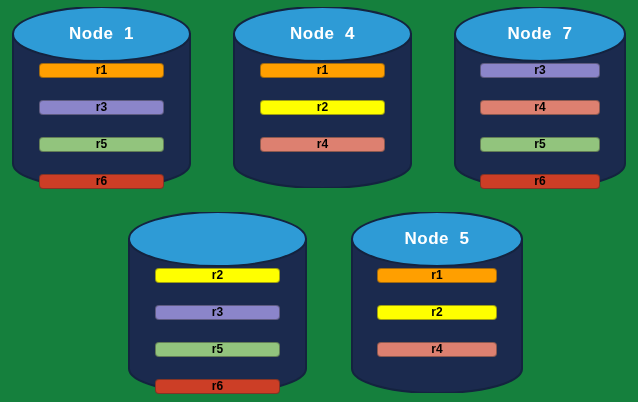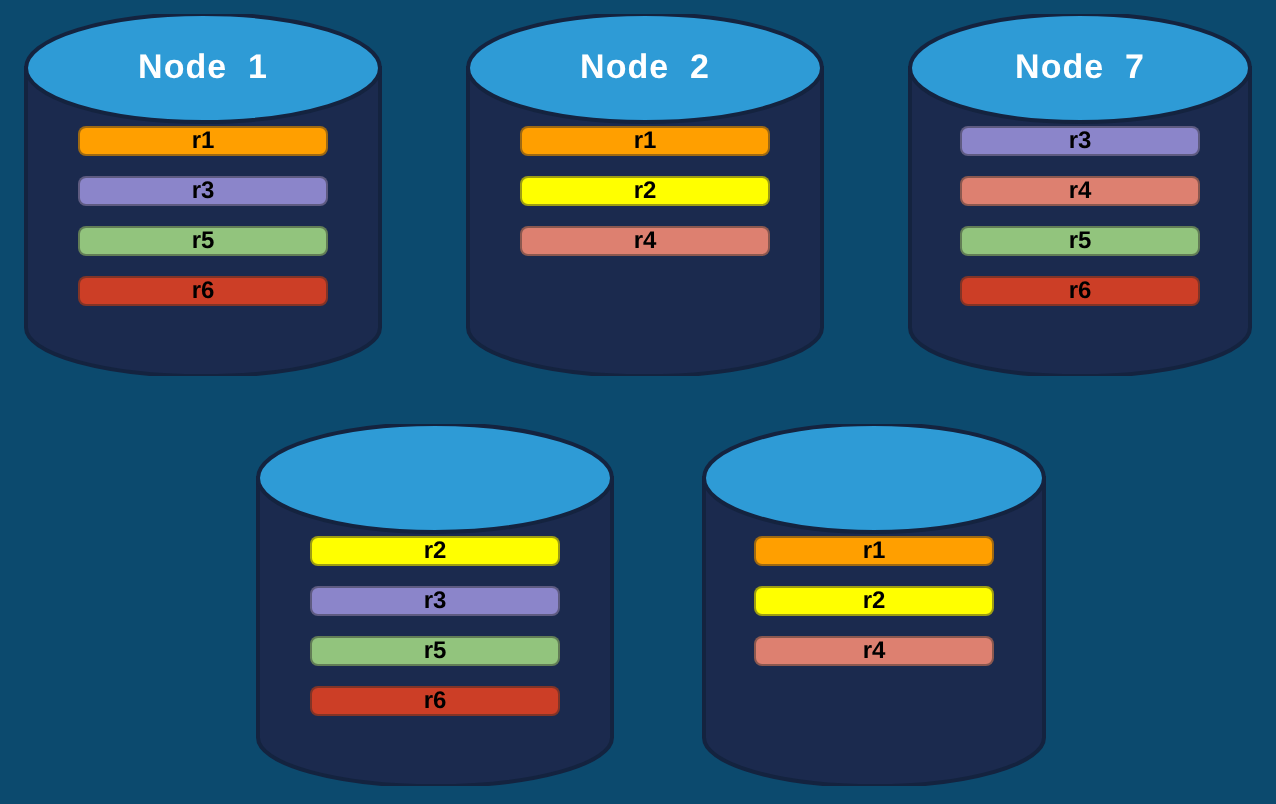--- a/index.html
+++ b/index.html
@@ -44,57 +44,57 @@
     pointer-events: none;
   }
   .bars {
     position: absolute;
     left: 0;
     width: 100%;
   }
   .bar {
     position: relative;
     height: 15px;
-    margin-bottom: 10px;
+    margin-bottom: 22px;
     border-radius: 4px;
     border: 1px solid rgba(40,40,40,0.45);
     box-sizing: border-box;
     text-align: center;
     line-height: 13px;
     font-size: 12px;
     font-weight: bold;
     color: #000000;
   }
   .bar:last-child {
     margin-bottom: 0;
   }
 </style>
 </head>
 <body>
 
-<div id="diagram" style="background: #0c4a6e;">
+<div id="diagram" style="background: #15803d;">
     <div class="node" style="left: 11px; top: 7px; width: 181px; height: 181px;">
       <svg class="node-svg" width="181" height="181" viewBox="0 0 181 181">
         <path d="M 2 27 L 2 156.75 A 88.5 24.3 0 0 0 179 156.75 L 179 27 Z" fill="#1B2A4E" stroke="#14233F" stroke-width="2"></path>
         <ellipse cx="90.5" cy="27" rx="88.5" ry="27" fill="#2E9BD6" stroke="#14233F" stroke-width="2"></ellipse>
       </svg>
       <div class="node-title" style="top: 18px;">Node  1</div>
       <div class="bars" style="top: 56px; padding-left: 28px; padding-right: 28px; box-sizing: border-box;">
         <div class="bar" style="background: rgb(255, 159, 0);">r1</div>
         <div class="bar" style="background: rgb(139, 133, 202);">r3</div>
         <div class="bar" style="background: rgb(146, 196, 125);">r5</div>
         <div class="bar" style="background: rgb(204, 62, 38);">r6</div>
       </div>
     </div>
     <div class="node" style="left: 232px; top: 7px; width: 181px; height: 181px;">
       <svg class="node-svg" width="181" height="181" viewBox="0 0 181 181">
         <path d="M 2 27 L 2 156.75 A 88.5 24.3 0 0 0 179 156.75 L 179 27 Z" fill="#1B2A4E" stroke="#14233F" stroke-width="2"></path>
         <ellipse cx="90.5" cy="27" rx="88.5" ry="27" fill="#2E9BD6" stroke="#14233F" stroke-width="2"></ellipse>
       </svg>
-      <div class="node-title" style="top: 18px;">Node  2</div>
+      <div class="node-title" style="top: 18px;">Node  4</div>
       <div class="bars" style="top: 56px; padding-left: 28px; padding-right: 28px; box-sizing: border-box;">
         <div class="bar" style="background: rgb(255, 159, 0);">r1</div>
         <div class="bar" style="background: rgb(255, 255, 0);">r2</div>
         <div class="bar" style="background: rgb(221, 128, 112);">r4</div>
       </div>
     </div>
     <div class="node" style="left: 453px; top: 7px; width: 174px; height: 181px;">
       <svg class="node-svg" width="174" height="181" viewBox="0 0 174 181">
         <path d="M 2 27 L 2 156.75 A 85 24.3 0 0 0 172 156.75 L 172 27 Z" fill="#1B2A4E" stroke="#14233F" stroke-width="2"></path>
         <ellipse cx="87" cy="27" rx="85" ry="27" fill="#2E9BD6" stroke="#14233F" stroke-width="2"></ellipse>
@@ -117,19 +117,20 @@
         <div class="bar" style="background: rgb(139, 133, 202);">r3</div>
         <div class="bar" style="background: rgb(146, 196, 125);">r5</div>
         <div class="bar" style="background: rgb(204, 62, 38);">r6</div>
       </div>
     </div>
     <div class="node" style="left: 350px; top: 212px; width: 174px; height: 181px;">
       <svg class="node-svg" width="174" height="181" viewBox="0 0 174 181">
         <path d="M 2 27 L 2 156.75 A 85 24.3 0 0 0 172 156.75 L 172 27 Z" fill="#1B2A4E" stroke="#14233F" stroke-width="2"></path>
         <ellipse cx="87" cy="27" rx="85" ry="27" fill="#2E9BD6" stroke="#14233F" stroke-width="2"></ellipse>
       </svg>
+      <div class="node-title" style="top: 18px;">Node  5</div>
       <div class="bars" style="top: 56px; padding-left: 27px; padding-right: 27px; box-sizing: border-box;">
         <div class="bar" style="background: rgb(255, 159, 0);">r1</div>
         <div class="bar" style="background: rgb(255, 255, 0);">r2</div>
         <div class="bar" style="background: rgb(221, 128, 112);">r4</div>
       </div>
     </div>
   </div>
 
 </body></html>

